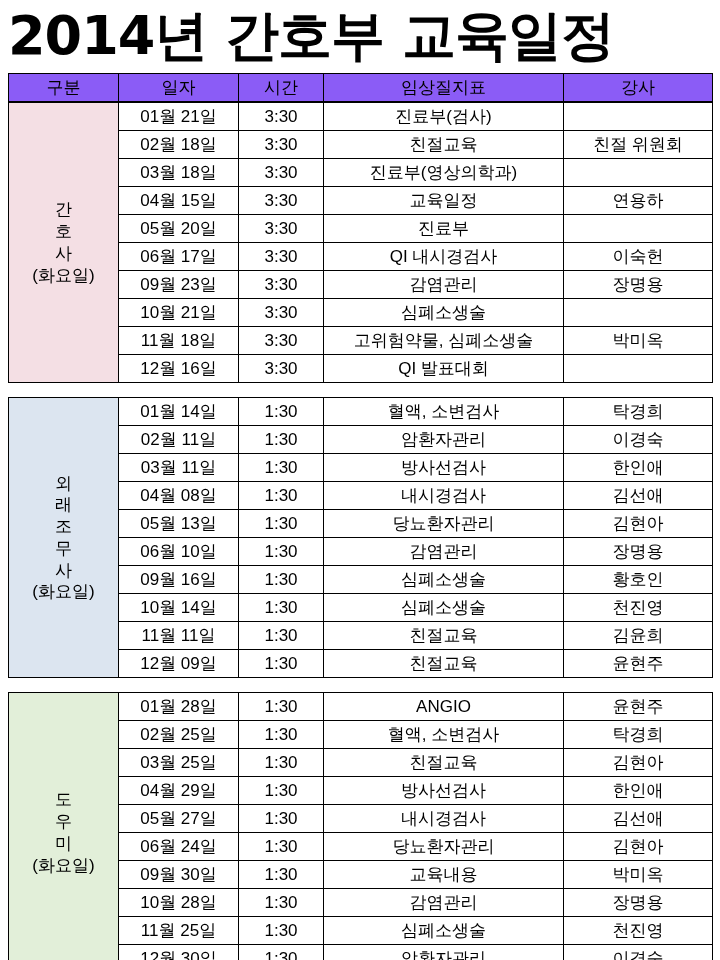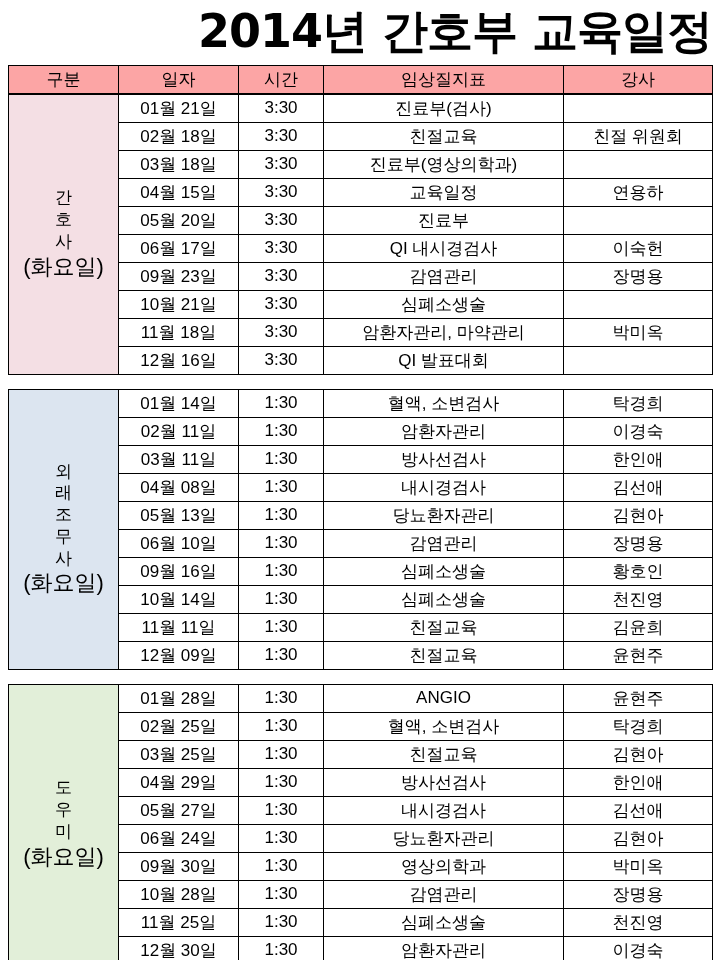--- a/index.html
+++ b/index.html
@@ -15,22 +15,22 @@
     overflow: hidden;
   }
   .page {
     width: 720px;
     height: 960px;
     position: relative;
     box-sizing: border-box;
     padding: 0 8px;
   }
   .title {
-    text-align: right;
-    font-size: 46px;
+    text-align: left;
+    font-size: 54px;
     font-weight: bold;
     letter-spacing: -1px;
     margin: 6px 0 8px 0;
     font-family: "DejaVu Sans", sans-serif;
     line-height: 1.1;
   }
   table.sched {
     border-collapse: collapse;
     width: 704px;
     table-layout: fixed;
@@ -40,39 +40,39 @@
     font-size: 17px;
     text-align: center;
     padding: 2px 2px;
     height: 25px;
     box-sizing: border-box;
     font-weight: normal;
     overflow: hidden;
     white-space: nowrap;
   }
   thead th {
-    background: #fca5a5;
+    background: #8b5cf6;
     font-weight: bold;
     font-size: 17px;
     height: 28px;
   }
   .col-group { width: 110px; }
   .col-date  { width: 120px; }
   .col-time  { width: 85px;  }
   .col-cont  { width: 240px; }
   .col-lect  { width: 149px; }
 
   .group-cell {
     font-weight: bold;
     font-size: 19px;
     line-height: 1.28;
     vertical-align: middle;
   }
   .group-cell .day {
-    font-size: 22px;
+    font-size: 17px;
   }
   .g-nurse { background: #f4dfe4; }
   .g-clerk { background: #dce5f0; }
   .g-help  { background: #e2efd9; }
 
   .gap {
     height: 14px;
   }
   .blocks { margin-top: 0; }
 </style>
@@ -162,21 +162,21 @@
           </tr>
           <tr>
             <td>10월 21일</td>
             <td>3:30</td>
             <td>심폐소생술</td>
             <td></td>
           </tr>
           <tr>
             <td>11월 18일</td>
             <td>3:30</td>
-            <td>암환자관리, 마약관리</td>
+            <td>고위험약물, 심폐소생술</td>
             <td>박미옥</td>
           </tr>
           <tr>
             <td>12월 16일</td>
             <td>3:30</td>
             <td>QI 발표대회</td>
             <td></td>
           </tr>
         </tbody>
       </table>
@@ -308,21 +308,21 @@
           </tr>
           <tr>
             <td>06월 24일</td>
             <td>1:30</td>
             <td>당뇨환자관리</td>
             <td>김현아</td>
           </tr>
           <tr>
             <td>09월 30일</td>
             <td>1:30</td>
-            <td>영상의학과</td>
+            <td>교육내용</td>
             <td>박미옥</td>
           </tr>
           <tr>
             <td>10월 28일</td>
             <td>1:30</td>
             <td>감염관리</td>
             <td>장명용</td>
           </tr>
           <tr>
             <td>11월 25일</td>

